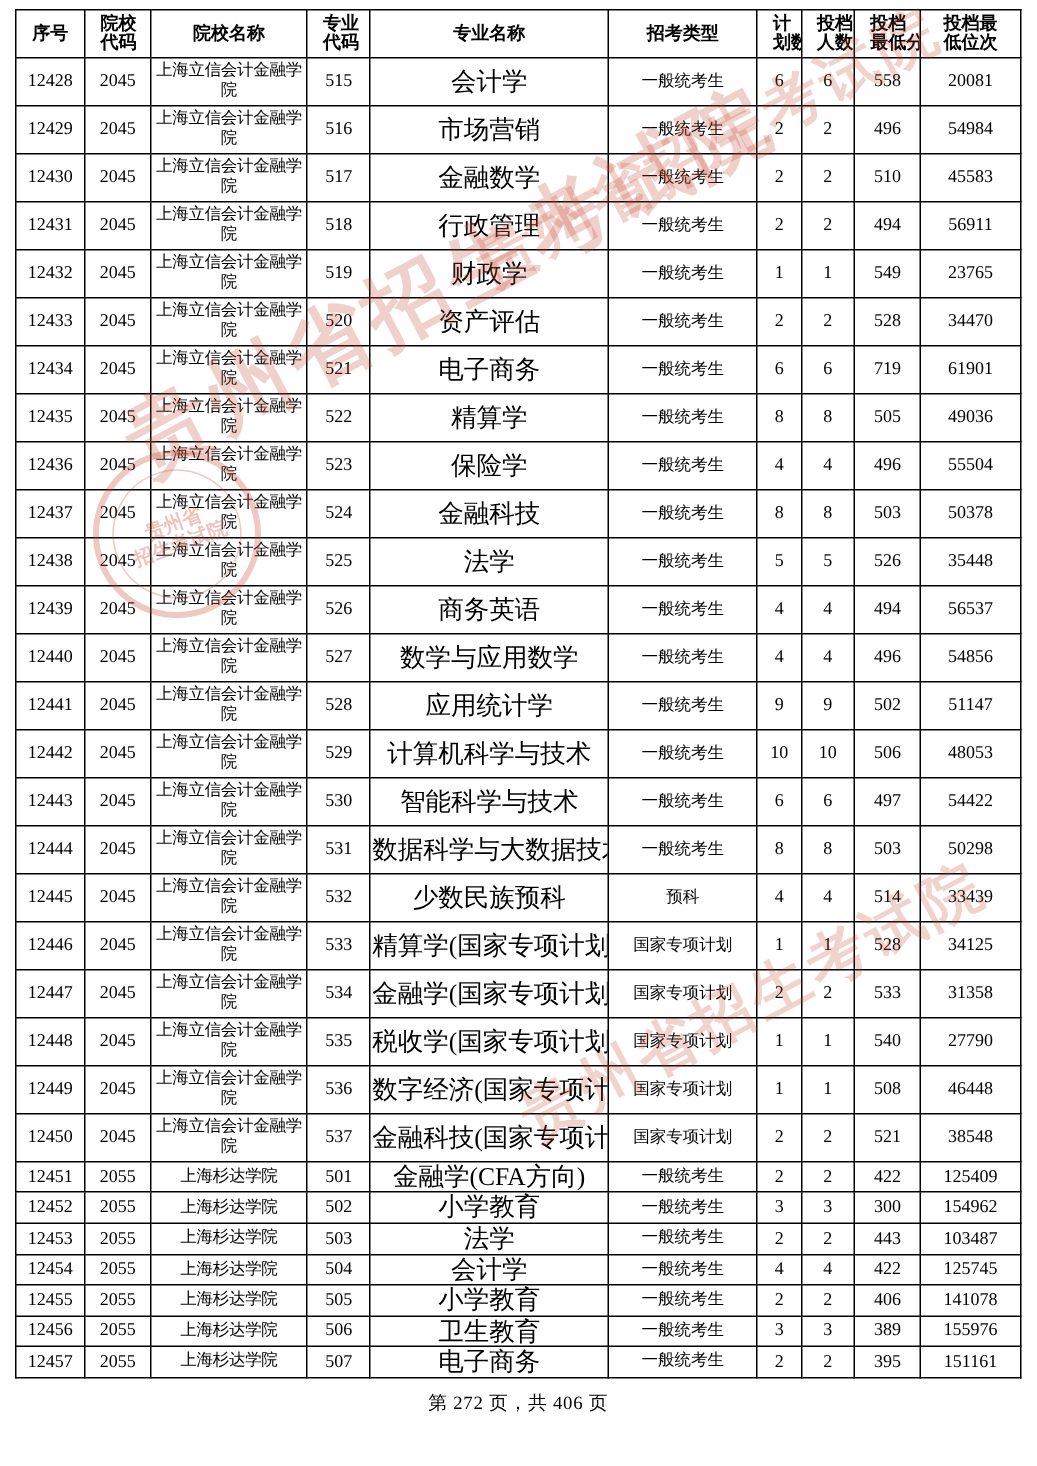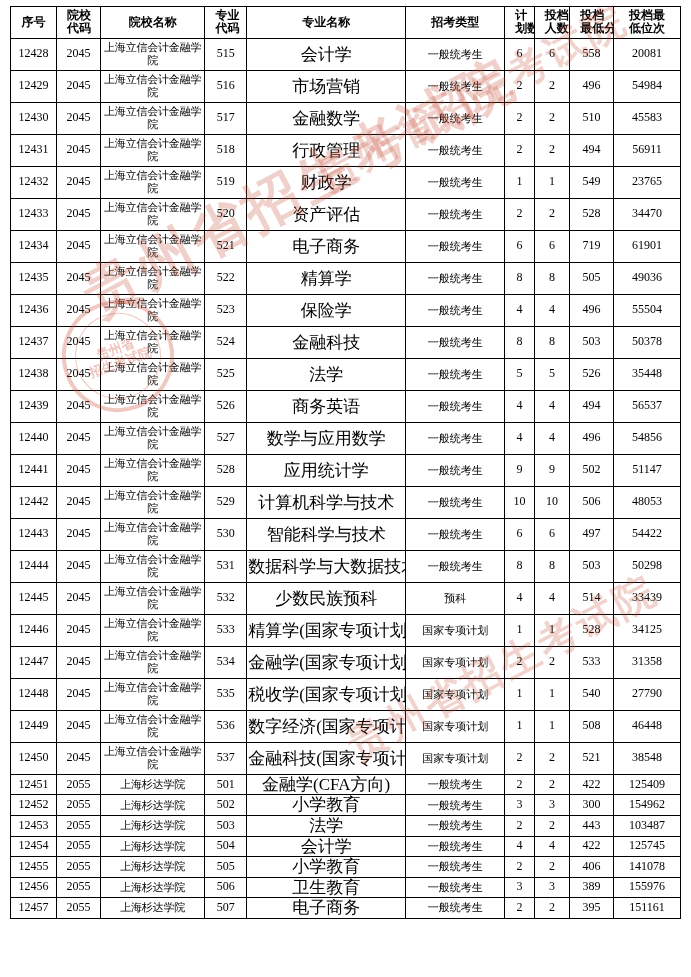--- a/index.html
+++ b/index.html
@@ -548,13 +548,14 @@
           <td><span class="major-cell">电子商务</span></td>
           <td><span class="type-cell">一般统考生</span></td>
           <td><span class="num-cell">2</span></td>
           <td><span class="num-cell">2</span></td>
           <td><span class="num-cell">395</span></td>
           <td><span class="num-cell">151161</span></td>
         </tr>
       </tbody>
   </table>
 
+  <div class="footer">第 272 页，共 406 页</div>
 </div>
 
 </body></html>

